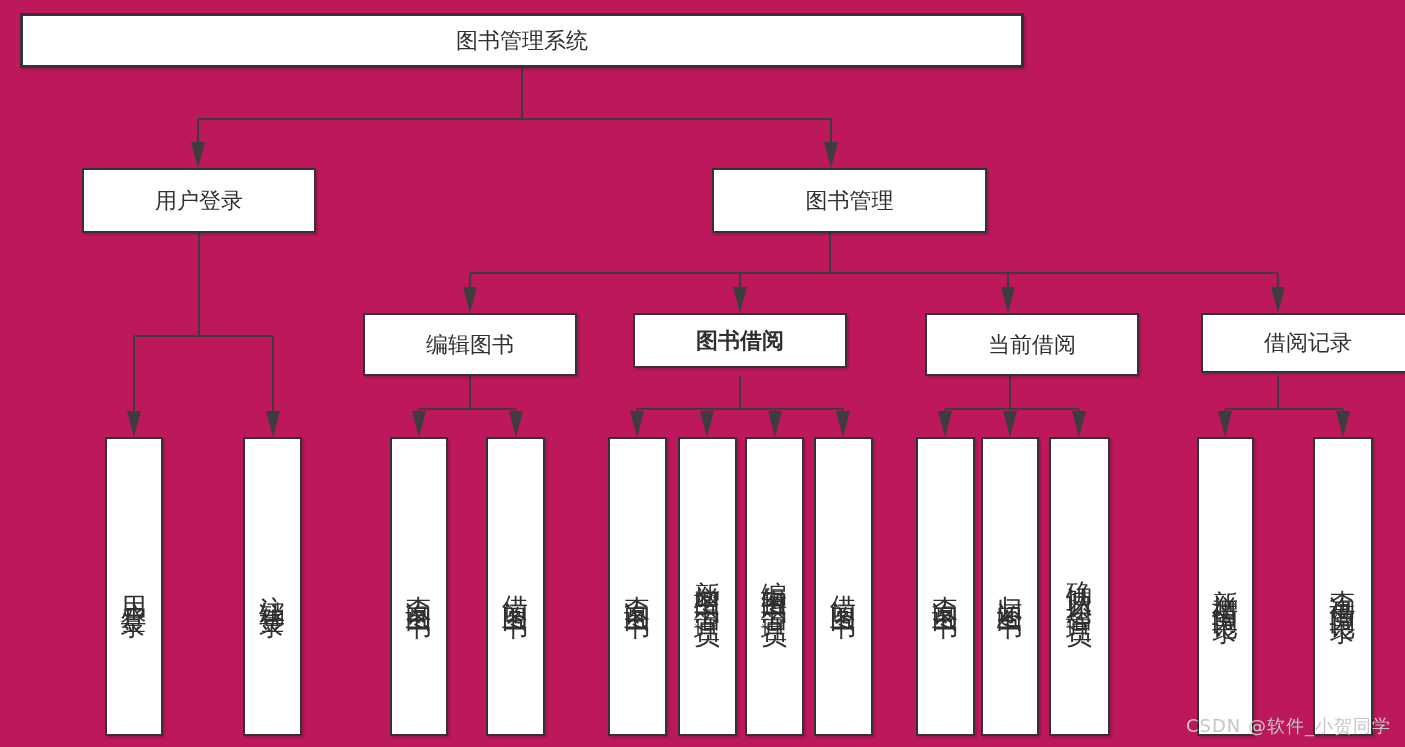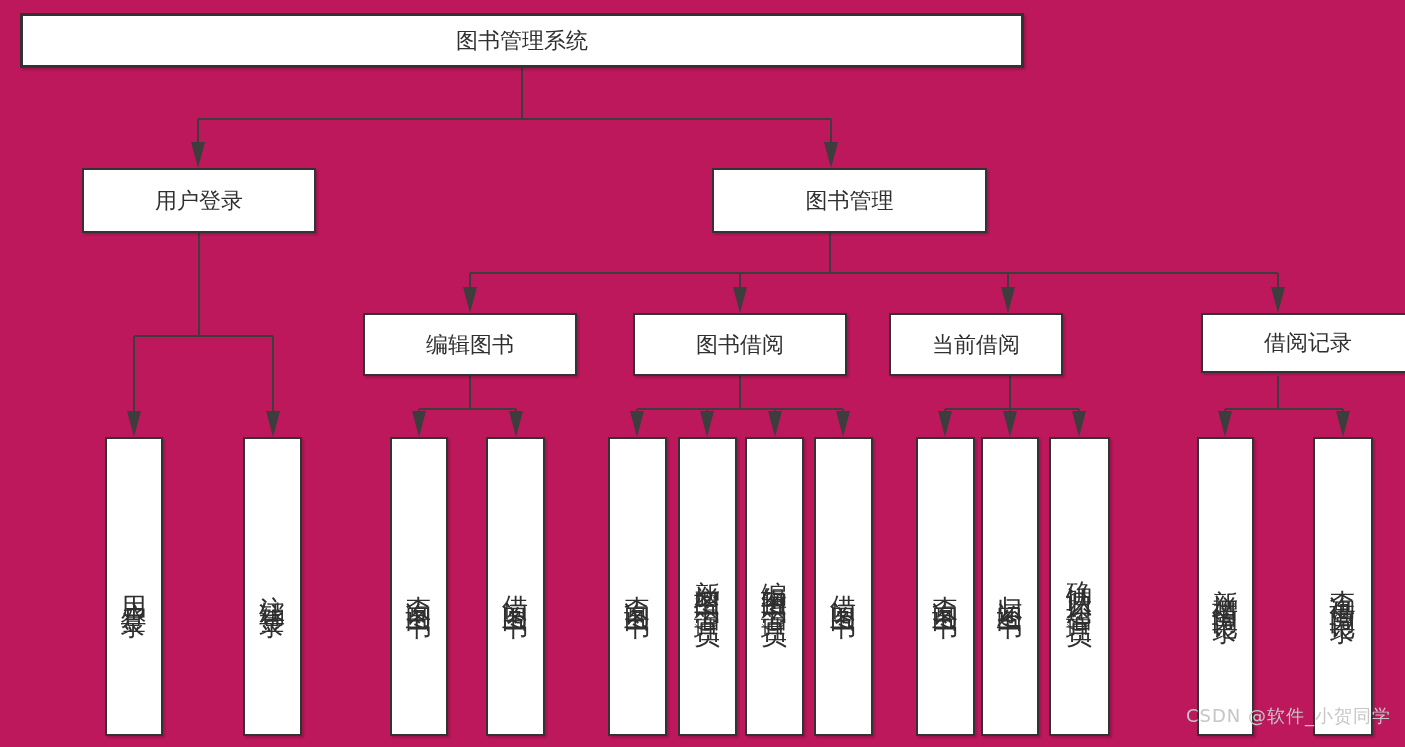--- a/index.html
+++ b/index.html
@@ -23,40 +23,40 @@
     writing-mode:vertical-rl; text-orientation:mixed;
     font-size:26px; letter-spacing:6px;
     top:437px; height:299px;
   }
 
   
   #n-root           { left:20px;  top:13px;  width:1004px; height:55px; border-width:3px; }
   #n-user-login     { left:82px;  top:168px; width:234px;  height:65px; }
   #n-book-mgmt      { left:712px; top:168px; width:275px;  height:65px; }
   #n-new-book       { left:363px; top:313px; width:214px;  height:63px; }
-  #n-book-borrow    { left:633px; top:313px; width:214px;  height:63px; }
-  #n-current-borrow { left:889px; top:313px; width:174px;  height:63px; }
+  #n-book-borrow    { left:633px; top:313px; width:214px;  height:55px;font-weight:bold; }
+  #n-current-borrow { left:925px; top:313px; width:214px;  height:63px; }
   #n-borrow-records { left:1173px;top:313px; width:214px;  height:60px;margin-left:28px; }
 
   #l1  { left:105px;  width:58px; }
   #l2  { left:243px;  width:59px; }
   #l3  { left:390px;  width:58px; }
   #l4  { left:486px;  width:59px; }
   #l5  { left:608px;  width:59px; }
   #l6  { left:678px;  width:59px; }
   #l7  { left:745px;  width:59px; }
   #l8  { left:814px;  width:59px; }
   #l9  { left:916px;  width:59px; }
   #l10 { left:981px;  width:58px; }
   #l11 { left:1049px; width:61px; }
   #l12 { left:1197px; width:57px; }
   #l13 { left:1313px; width:60px; }
 
   .watermark {
-    position:absolute; right:14px; bottom:19px; z-index:5;
+    position:absolute; right:14px; bottom:9px; z-index:5;
     color:#c6c6c6; font-size:18px; letter-spacing:1px;
   }
 </style>
 </head>
 <body>
 
 <div class="canvas">
 
   <svg class="wires" width="1405" height="747">
 

